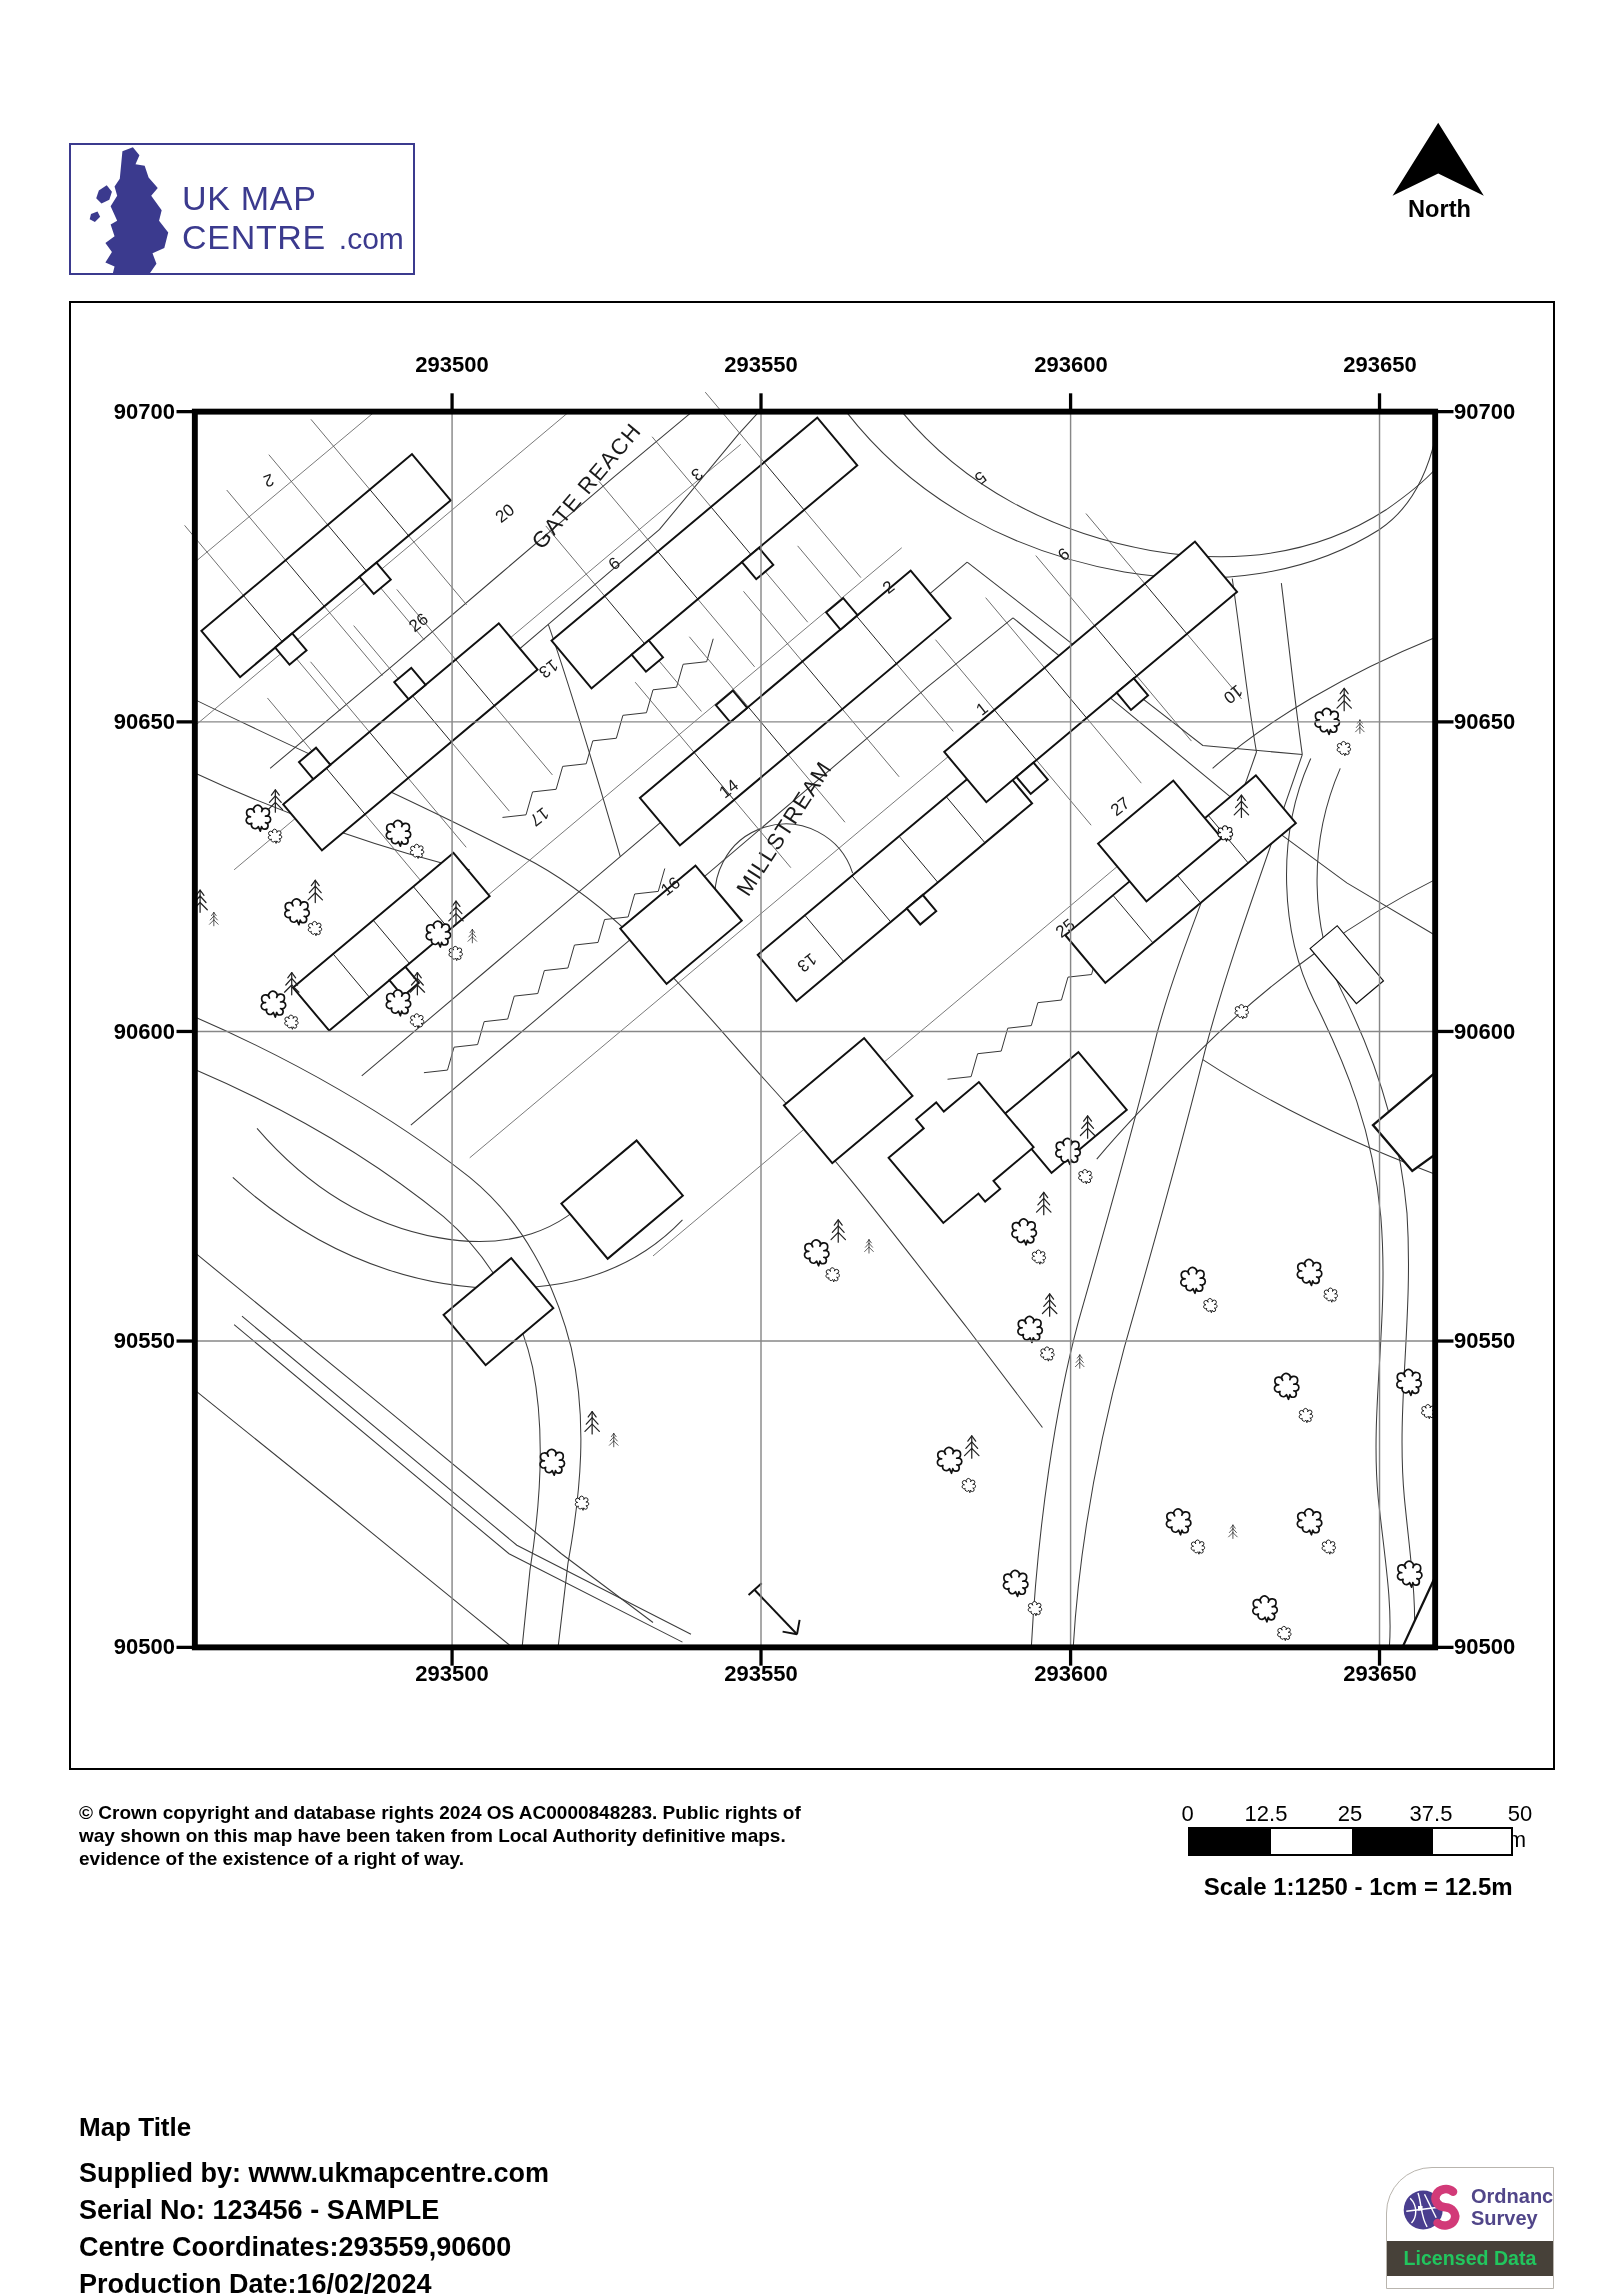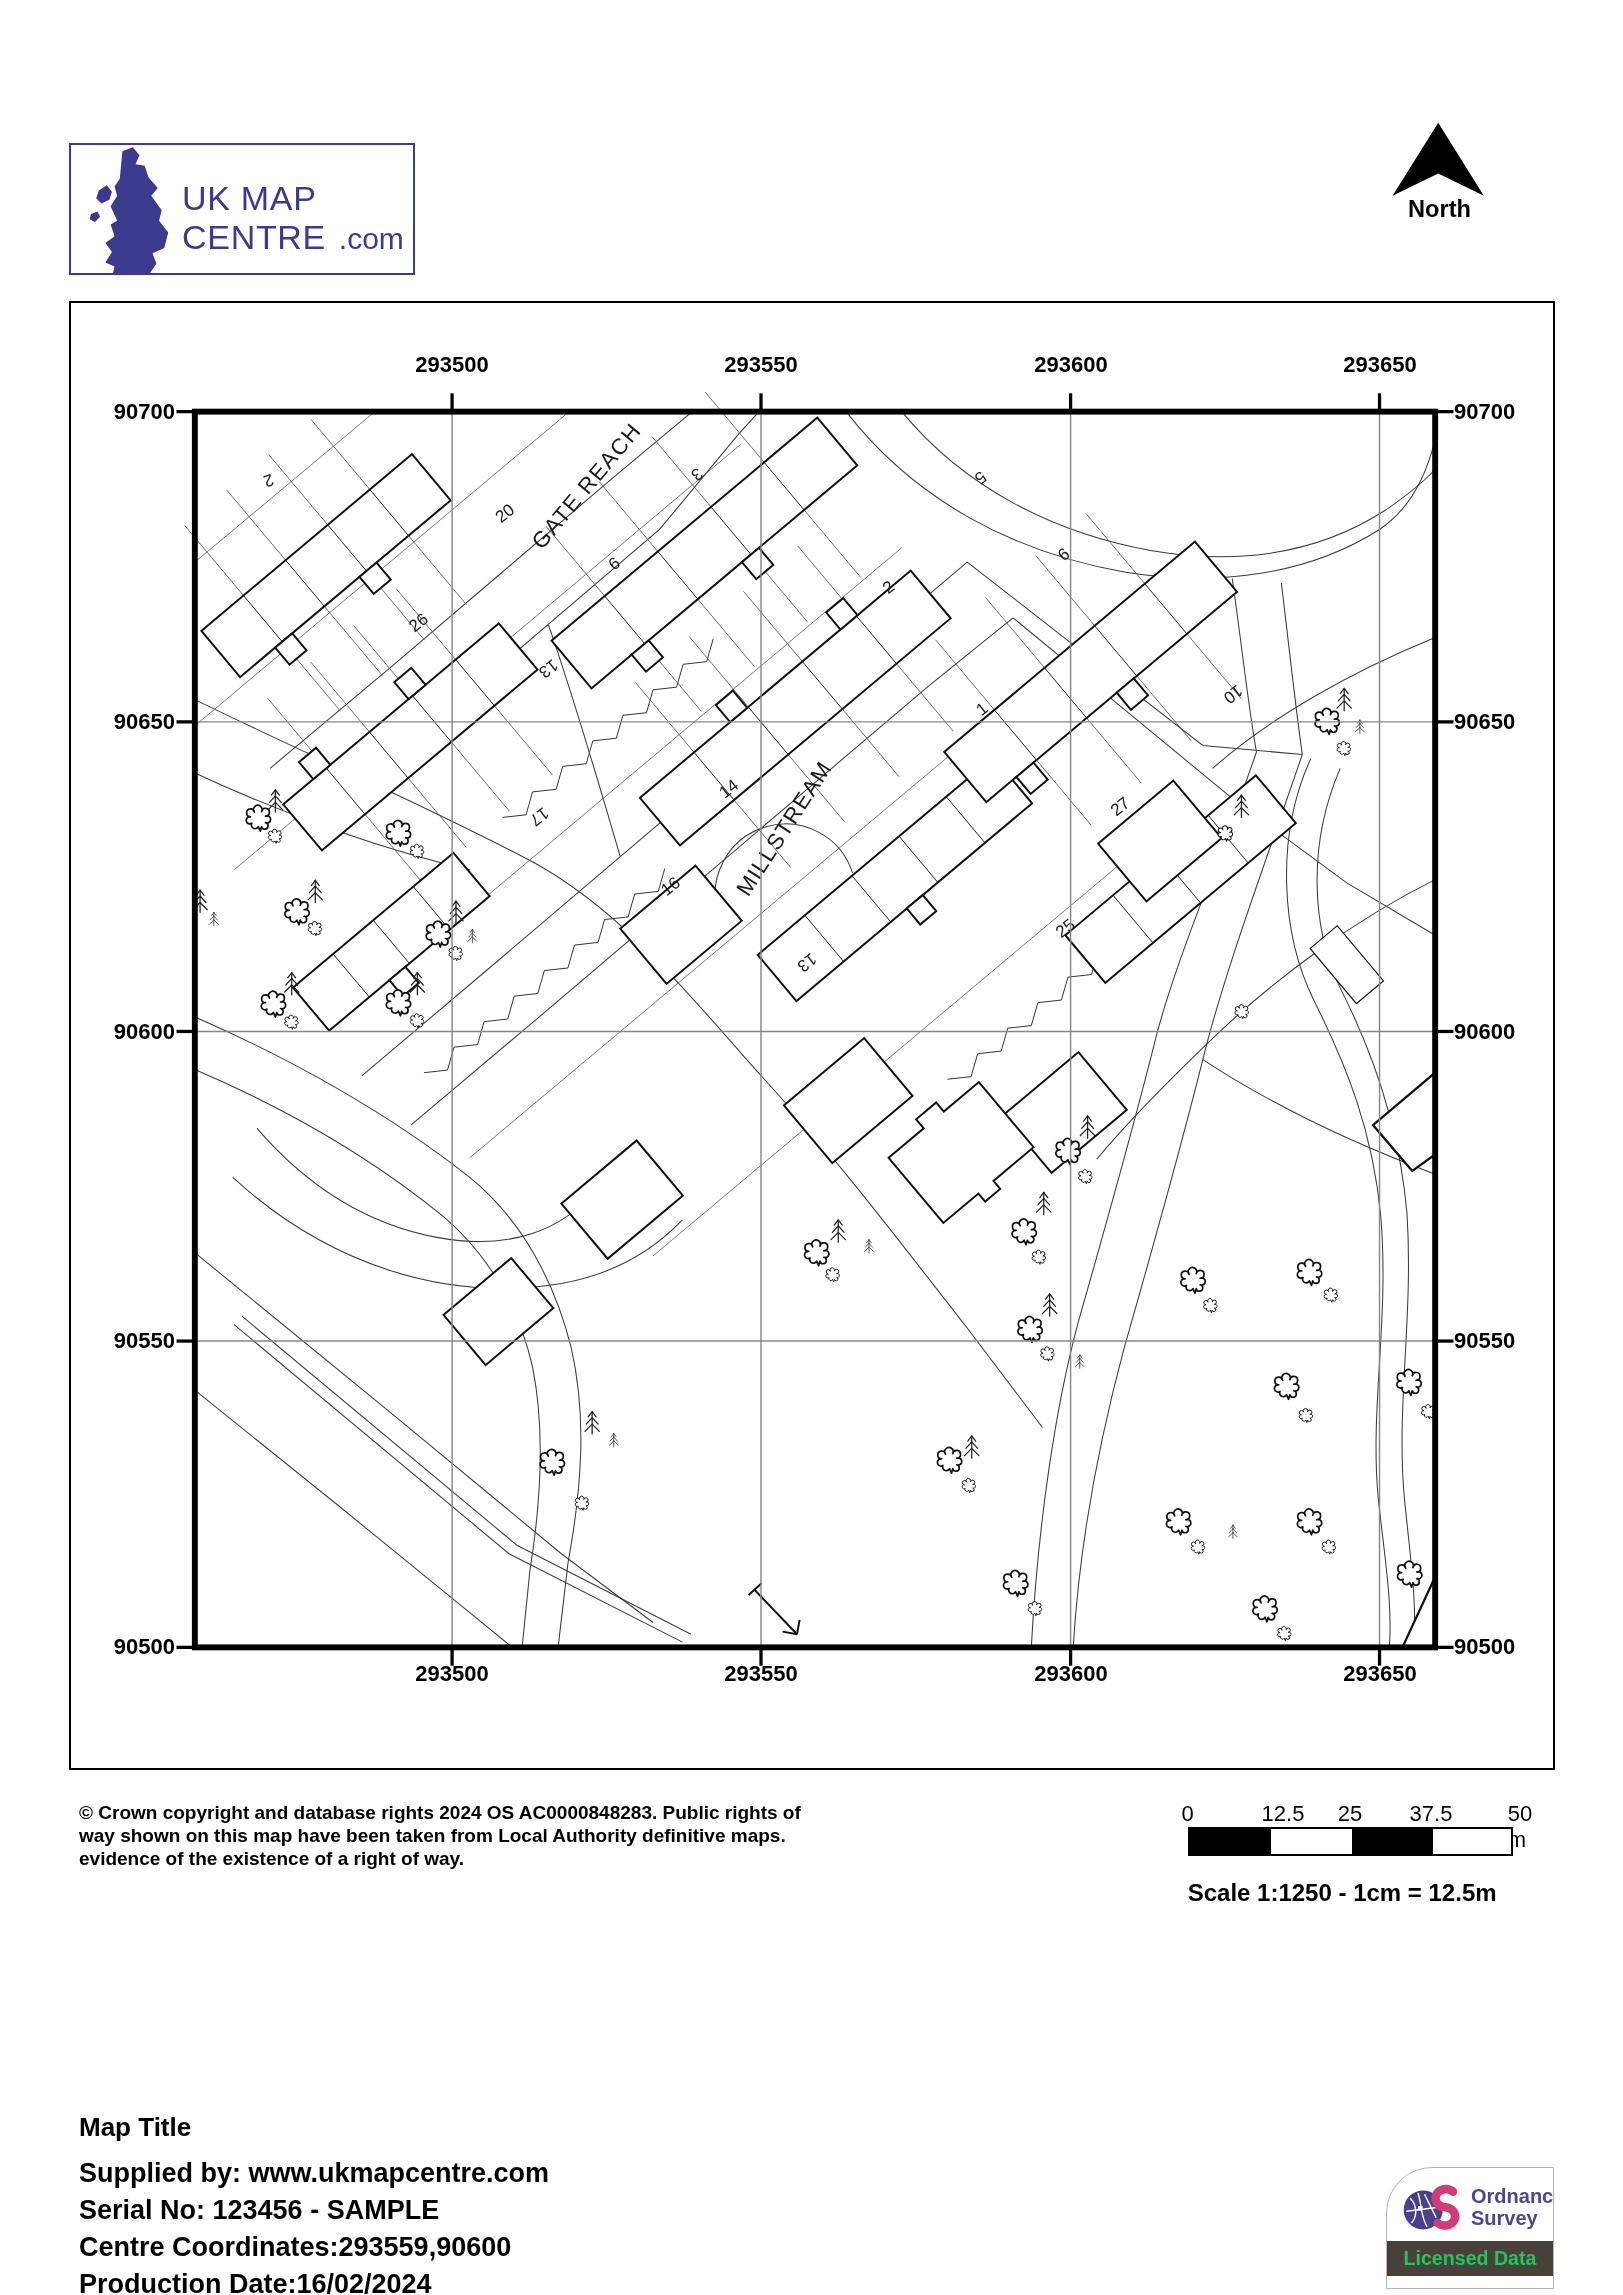--- a/index.html
+++ b/index.html
@@ -24,21 +24,21 @@
   .glab-left{right:1448px;transform:translateY(-50%);}
   .glab-right{left:1454px;transform:translateY(-50%);}
   
   #copyright{left:79px;top:1801px;width:871px;font-weight:bold;font-size:19px;line-height:23px;}
   #scalebar{left:1172px;top:1801px;width:367px;}
   #scale-ticks{position:relative;height:26px;font-size:22px;}
   #scale-ticks span{position:absolute;transform:translateX(-50%);}
   #bar{position:relative;margin-left:15.7px;width:325px;height:29px;border:2px solid #000;
        box-sizing:border-box;background:#fff;}
   #bar .seg{position:absolute;top:0;height:100%;width:81px;background:#000;}
-  #scale-caption{margin-left:15.7px;width:325px;text-align:left;font-weight:bold;font-size:24px;margin-top:23px;}
+  #scale-caption{margin-left:15.7px;width:325px;text-align:right;font-weight:bold;font-size:24px;margin-top:17px;}
   
   #details{left:79px;top:2109px;font-weight:bold;}
   #details .t{font-size:26px;margin-bottom:9.2px;}
   #details div{font-size:27px;line-height:37px;}
   
   #os-badge{left:1386px;top:2167px;width:168px;height:122px;background:#fff;
             border:1.3px solid #b9b5ae;border-top-left-radius:46px;box-sizing:border-box;overflow:hidden;}
   #os-top{position:relative;height:86px;}
   #os-name{position:absolute;left:84px;top:17px;color:#514689;font-weight:bold;
            font-size:20px;line-height:22px;}
@@ -431,21 +431,21 @@
 
   <div class="abs" id="copyright">
     <div>© Crown copyright and database rights 2024 OS AC0000848283. Public rights of</div>
     <div>way shown on this map have been taken from Local Authority definitive maps.</div>
     <div>evidence of the existence of a right of way.</div>
   </div>
 
   <div class="abs" id="scalebar">
     <div id="scale-ticks">
       <span style="left:15.7px">0</span>
-      <span style="left:111px">12.5</span>
+      <span style="left:94px">12.5</span>
       <span style="left:178px">25</span>
       <span style="left:259px">37.5</span>
       <span style="left:348px">50 m</span>
     </div>
     <div id="bar">
       <div class="seg" style="left:0"></div>
       <div class="seg" style="left:162px"></div>
     </div>
     <div id="scale-caption">Scale 1:1250 - 1cm = 12.5m</div>
   </div>

